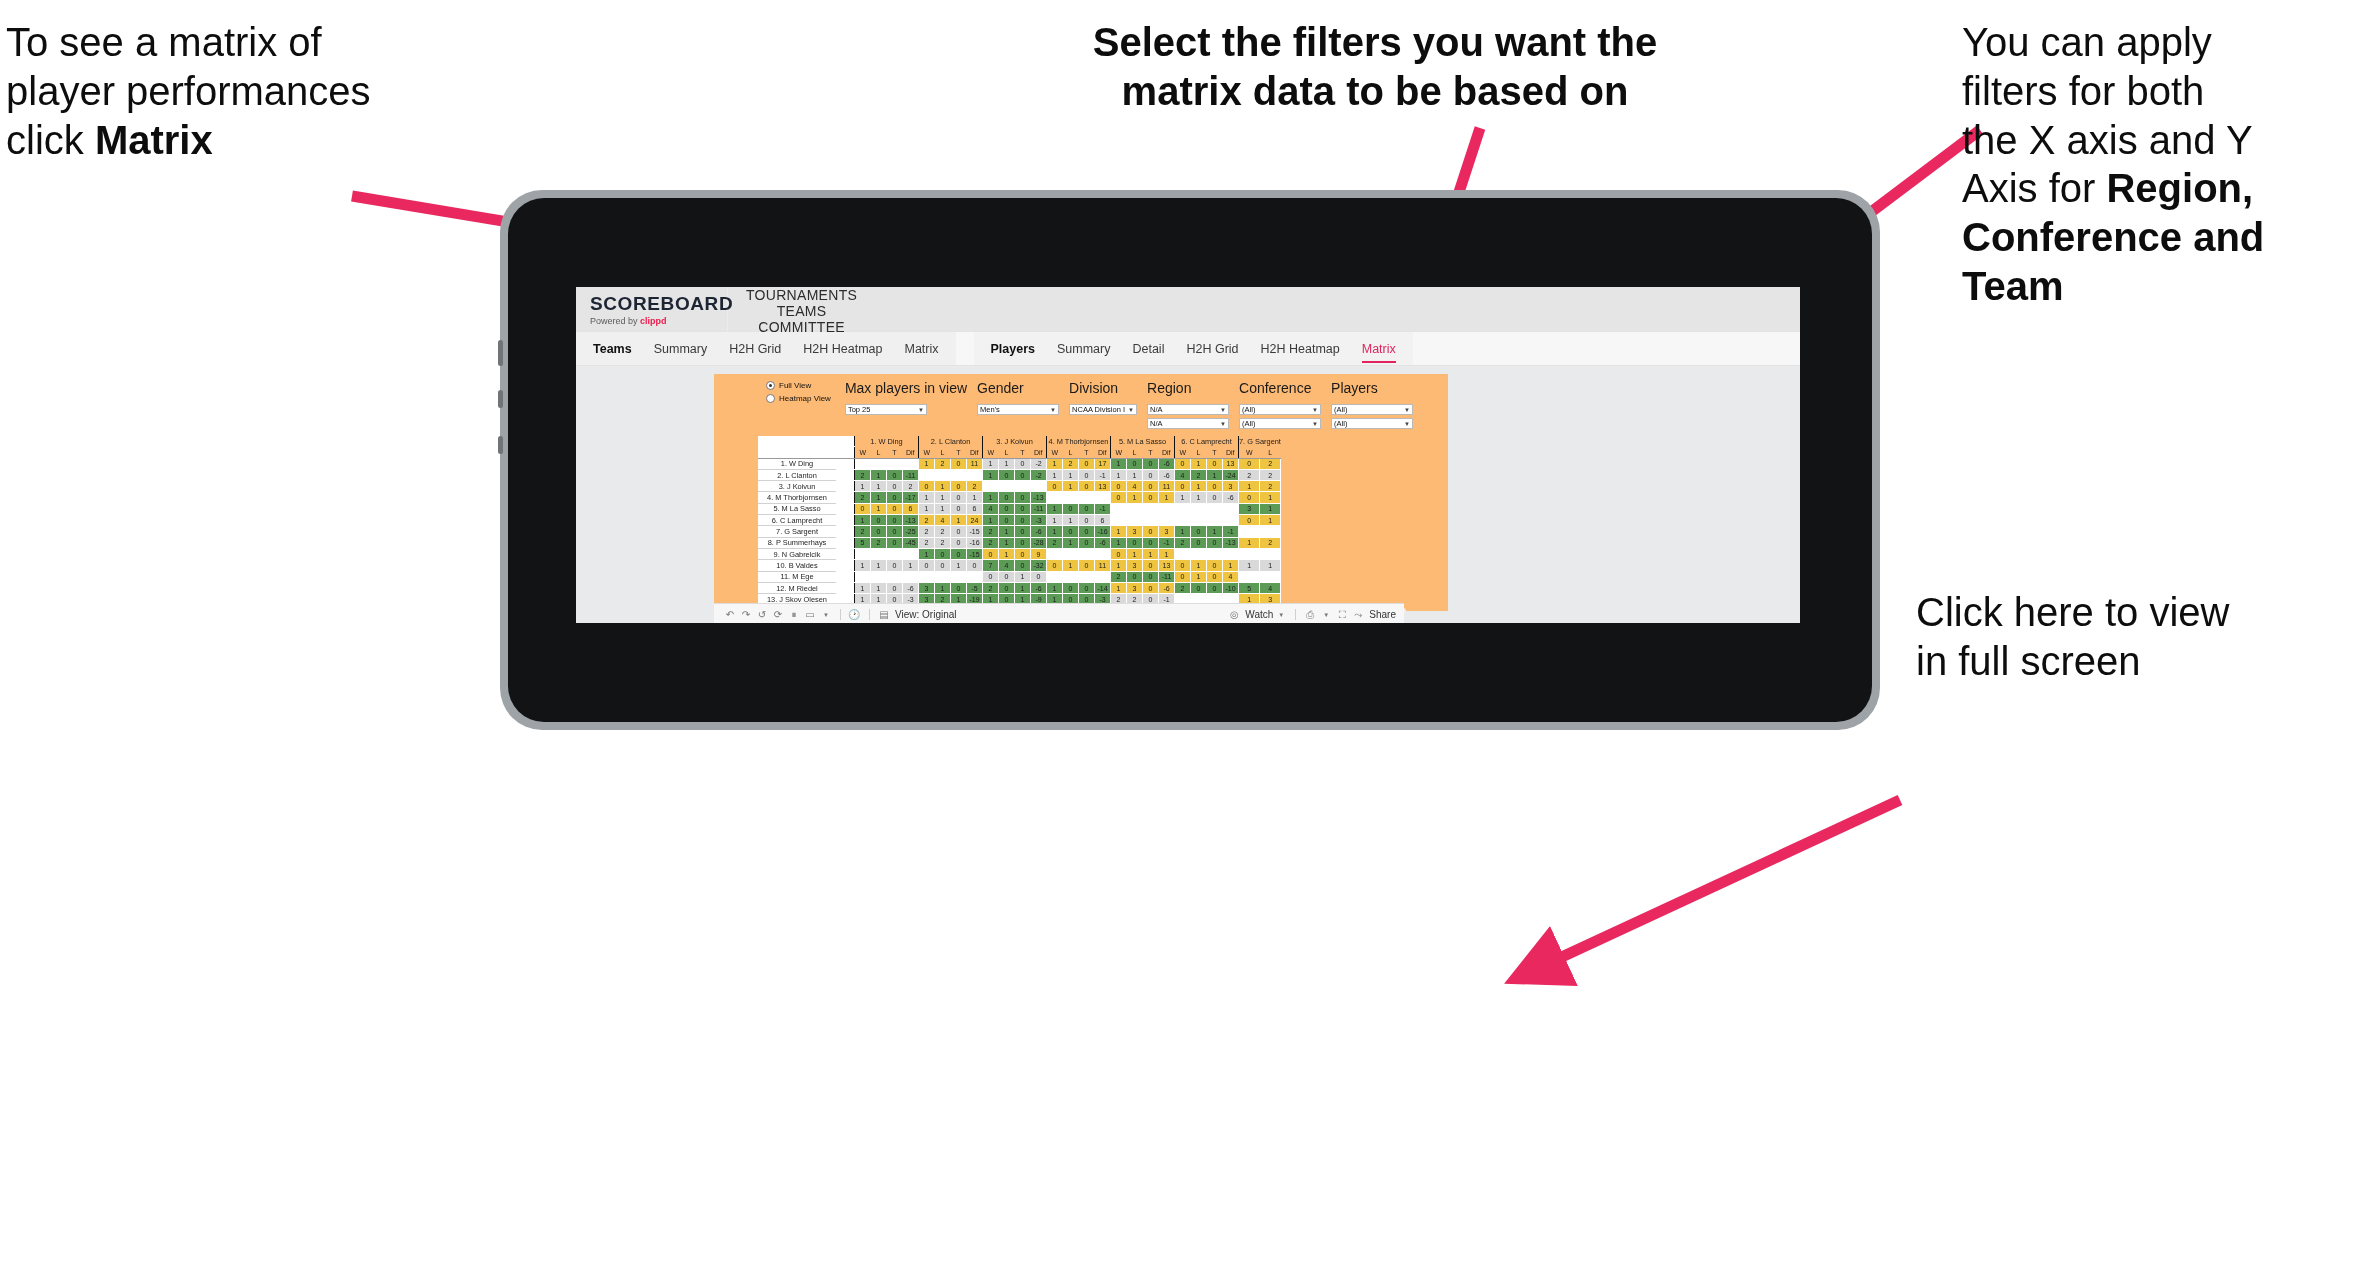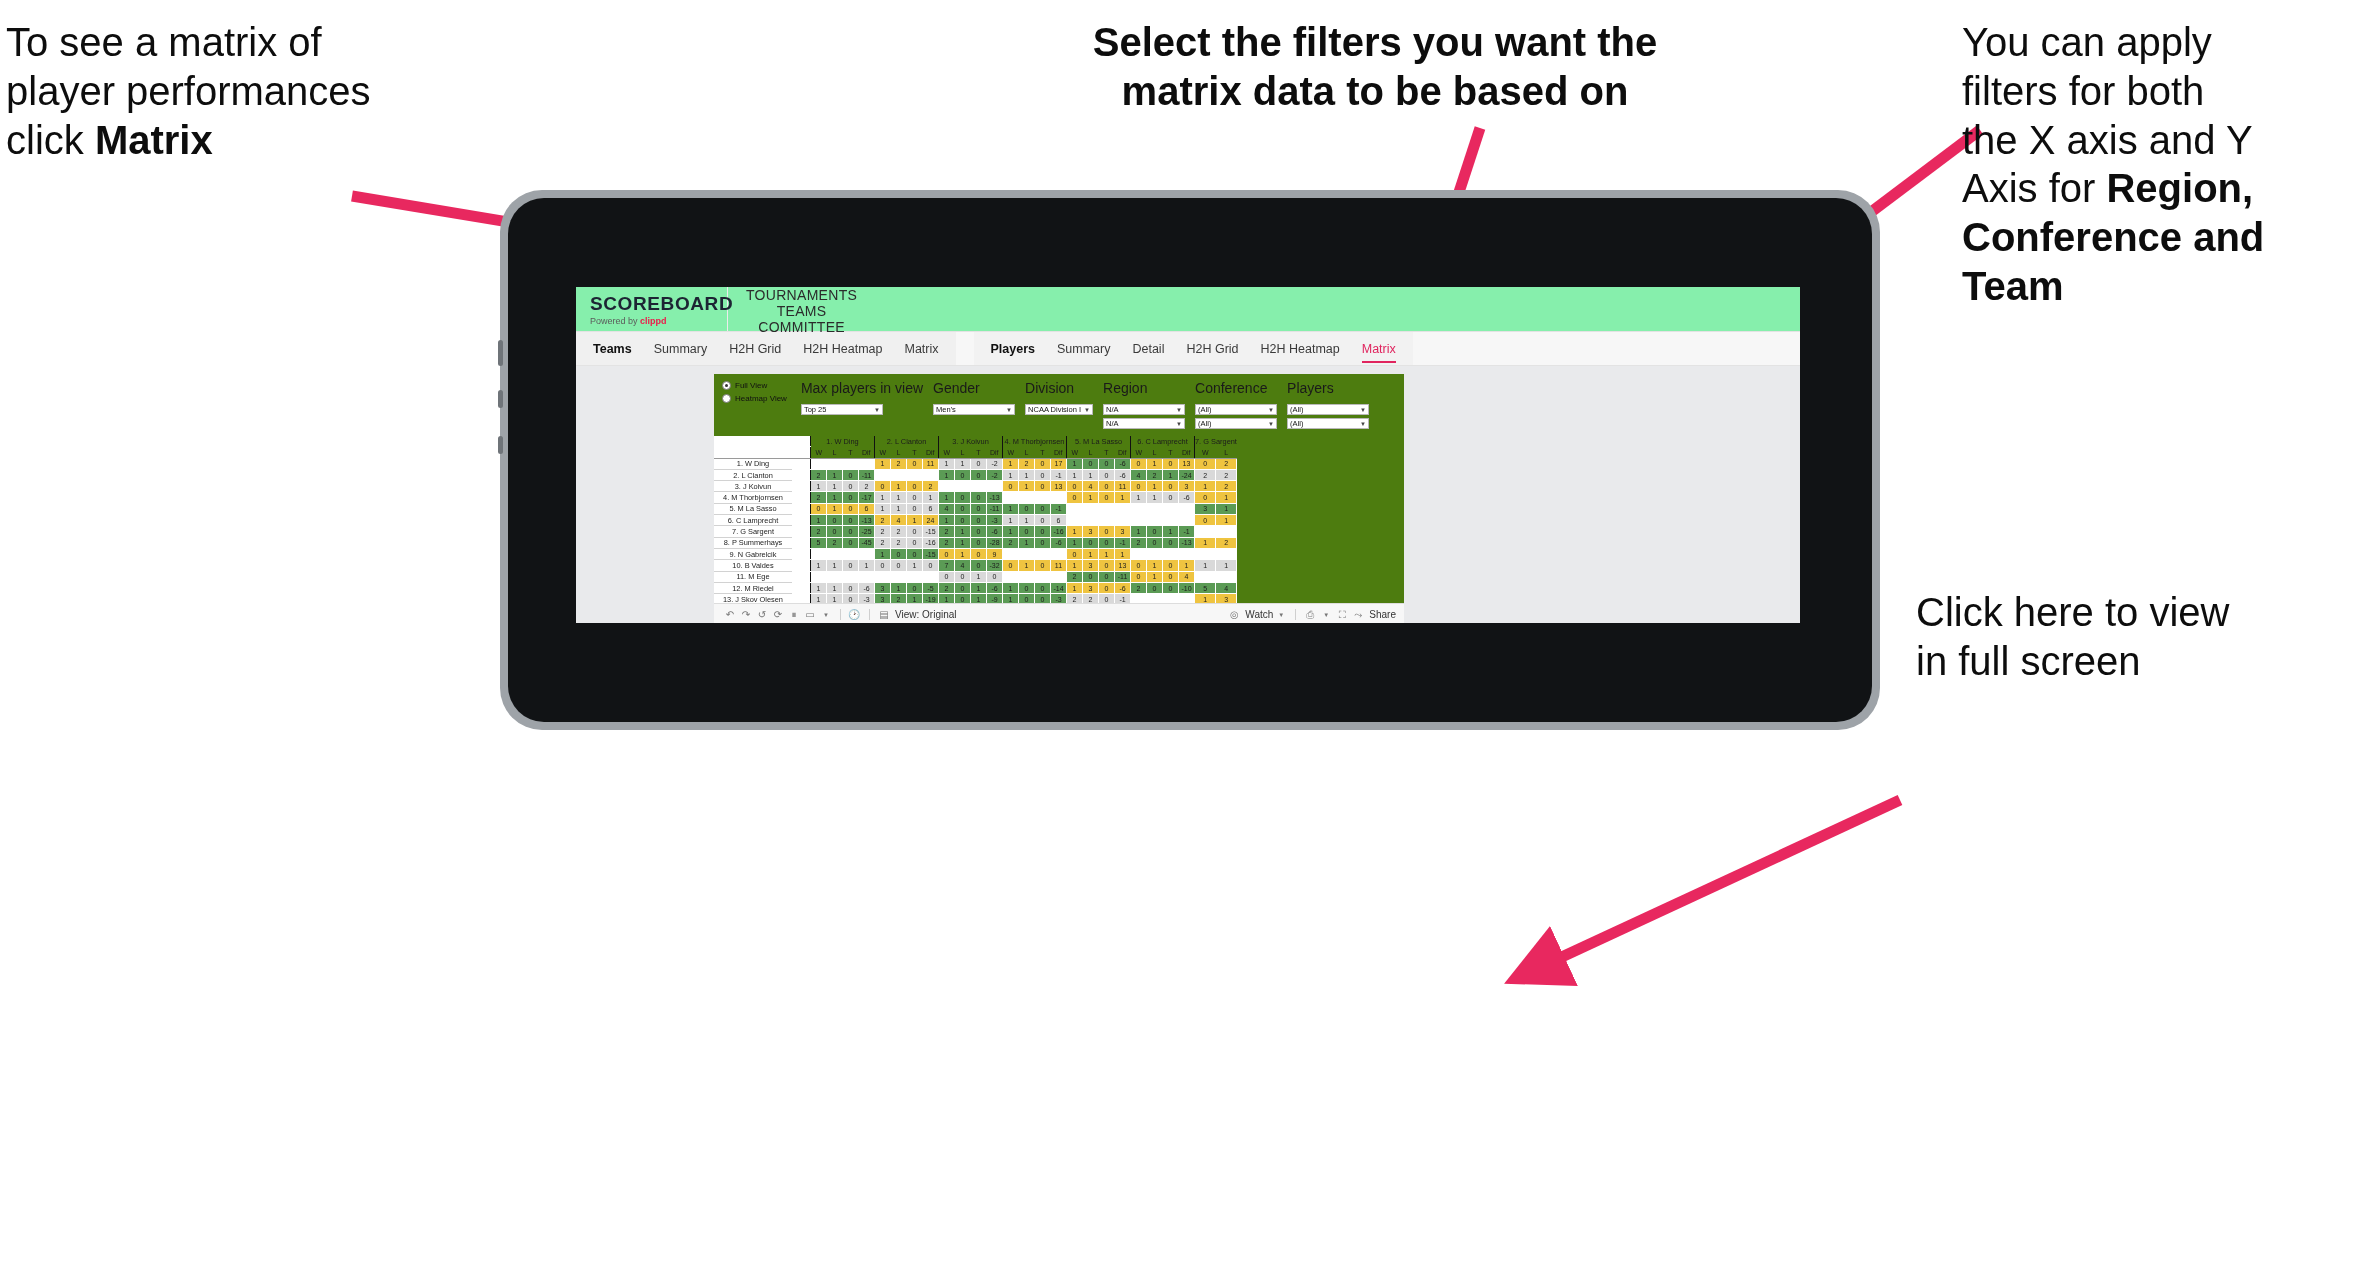--- a/index.html
+++ b/index.html
@@ -23,21 +23,21 @@
   #tablet{position:absolute;left:500px;top:190px;width:1380px;height:540px;}
   .tab-outer{position:absolute;left:0;top:0;width:1380px;height:540px;
              background:#9ea3a8;border-radius:42px;}
   .tab-body{position:absolute;left:8px;top:8px;width:1364px;height:524px;
             background:#111315;border-radius:36px;}
   .tab-screen{position:absolute;left:76px;top:97px;width:1224px;height:336px;
               background:#ffffff;overflow:hidden;}
   .tab-btn{position:absolute;left:-2px;background:#6f7479;width:5px;border-radius:3px;}
 
   
-  .topbar{height:44px;background:#86efac;display:flex;align-items:center;
+  .topbar{height:44px;background:#e5e5e5;display:flex;align-items:center;
           border-bottom:1px solid #e3e3e3;}
   .brand{width:152px;padding-left:14px;box-sizing:border-box;
          border-right:1px solid #ececec;height:44px;display:flex;
          flex-direction:column;justify-content:center;}
   .brand-title{font-size:19px;font-weight:bold;letter-spacing:0.6px;
                color:#1d2433;font-family:"Liberation Sans",sans-serif;}
   .brand-sub{font-size:9px;color:#5b5b5b;margin-top:1px;}
   .brand-sub i{font-style:normal;color:#ec1c4b;font-weight:bold;}
   .navitems{display:flex;align-items:center;height:44px;flex-direction:column;}
   .navitem{font-size:14px;color:#2b2b2b;padding:0 18px;height:44px;
@@ -52,21 +52,21 @@
            display:flex;align-items:center;position:relative;}
   .tabitem.head{font-weight:bold;color:#111;}
   .tabitem.active{color:#e0245e;}
   .tabitem.active::after{content:"";position:absolute;left:11px;right:11px;
            bottom:2px;height:2px;background:#e0245e;}
   .tabgap{width:18px;}
 
   .workspace{background:#e9eaec;height:259px;position:relative;
              padding:10px 0 0 0;box-sizing:border-box;}
   .sheet{position:absolute;left:138px;top:8px;width:690px;height:237px;
-         background:#4d7c0f;}
+         background:#fdba74;padding-left:44px;}
 
   
   .filters{display:flex;padding:6px 0 0 8px;font-size:8px;color:#222;}
   .fcol{margin-right:10px;}
   .flabel{font-size:14px;color:#1a1a1a;margin-bottom:8px;white-space:nowrap;}
   .fsel{width:82px;height:11px;border:1px solid #b9b9b9;background:#fff;
         font-size:7.5px;display:flex;align-items:center;padding:0 2px;
         box-sizing:border-box;justify-content:space-between;margin-bottom:3px;
         color:#111;}
   .fsel .cv{overflow:hidden;white-space:nowrap;}

